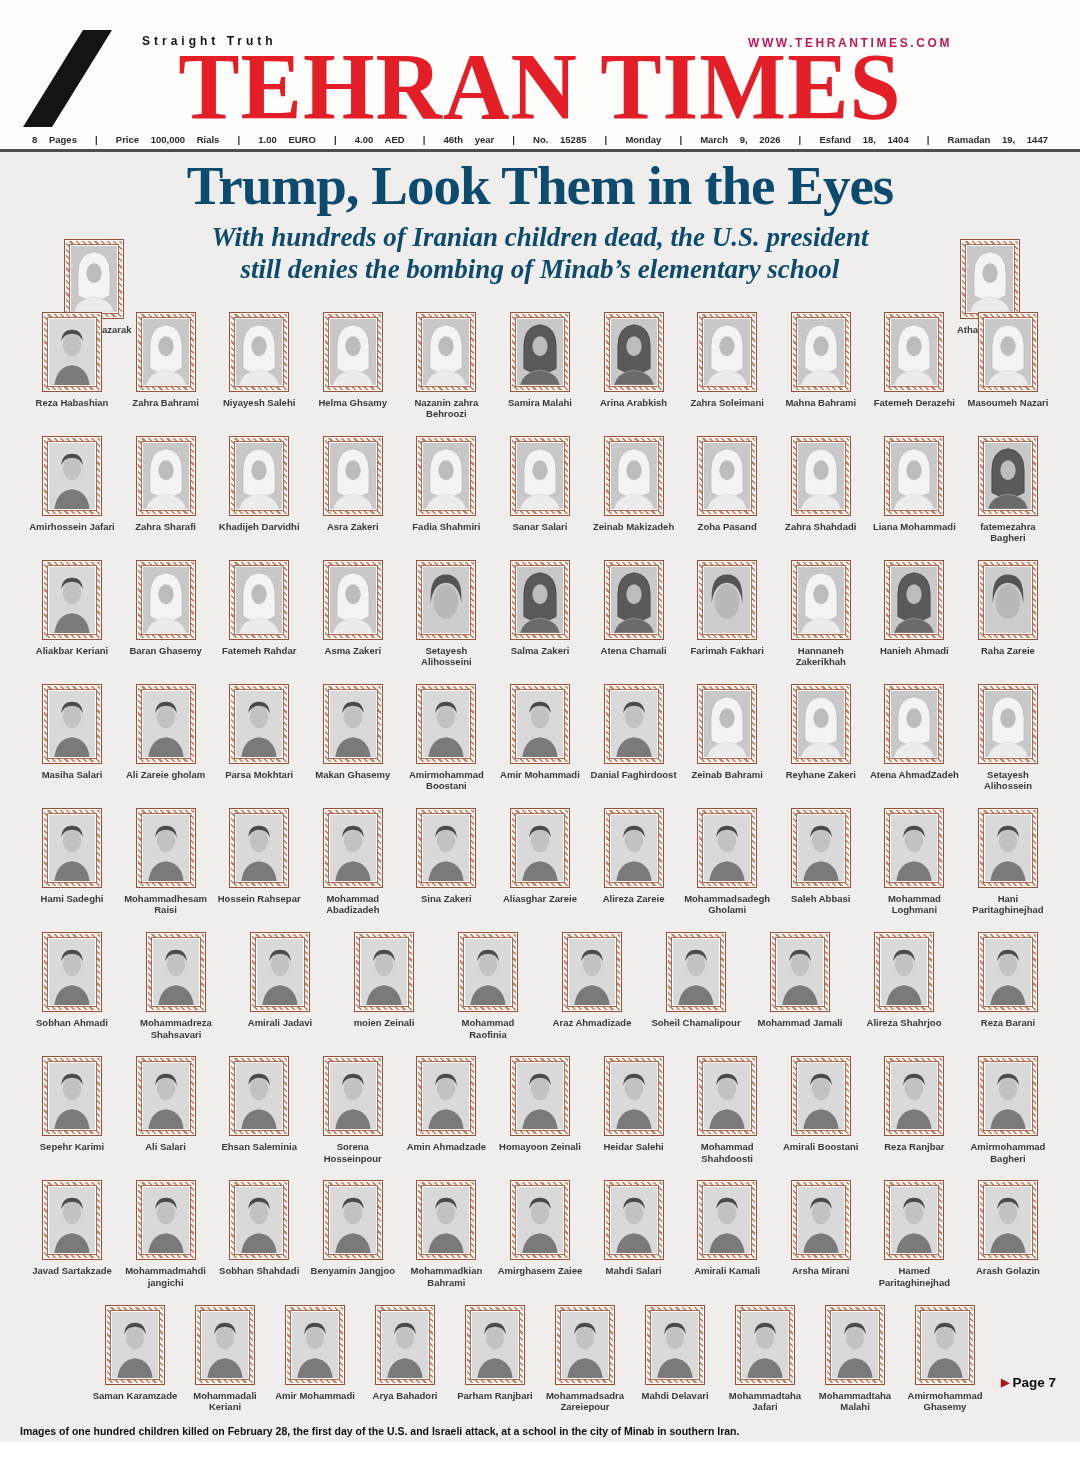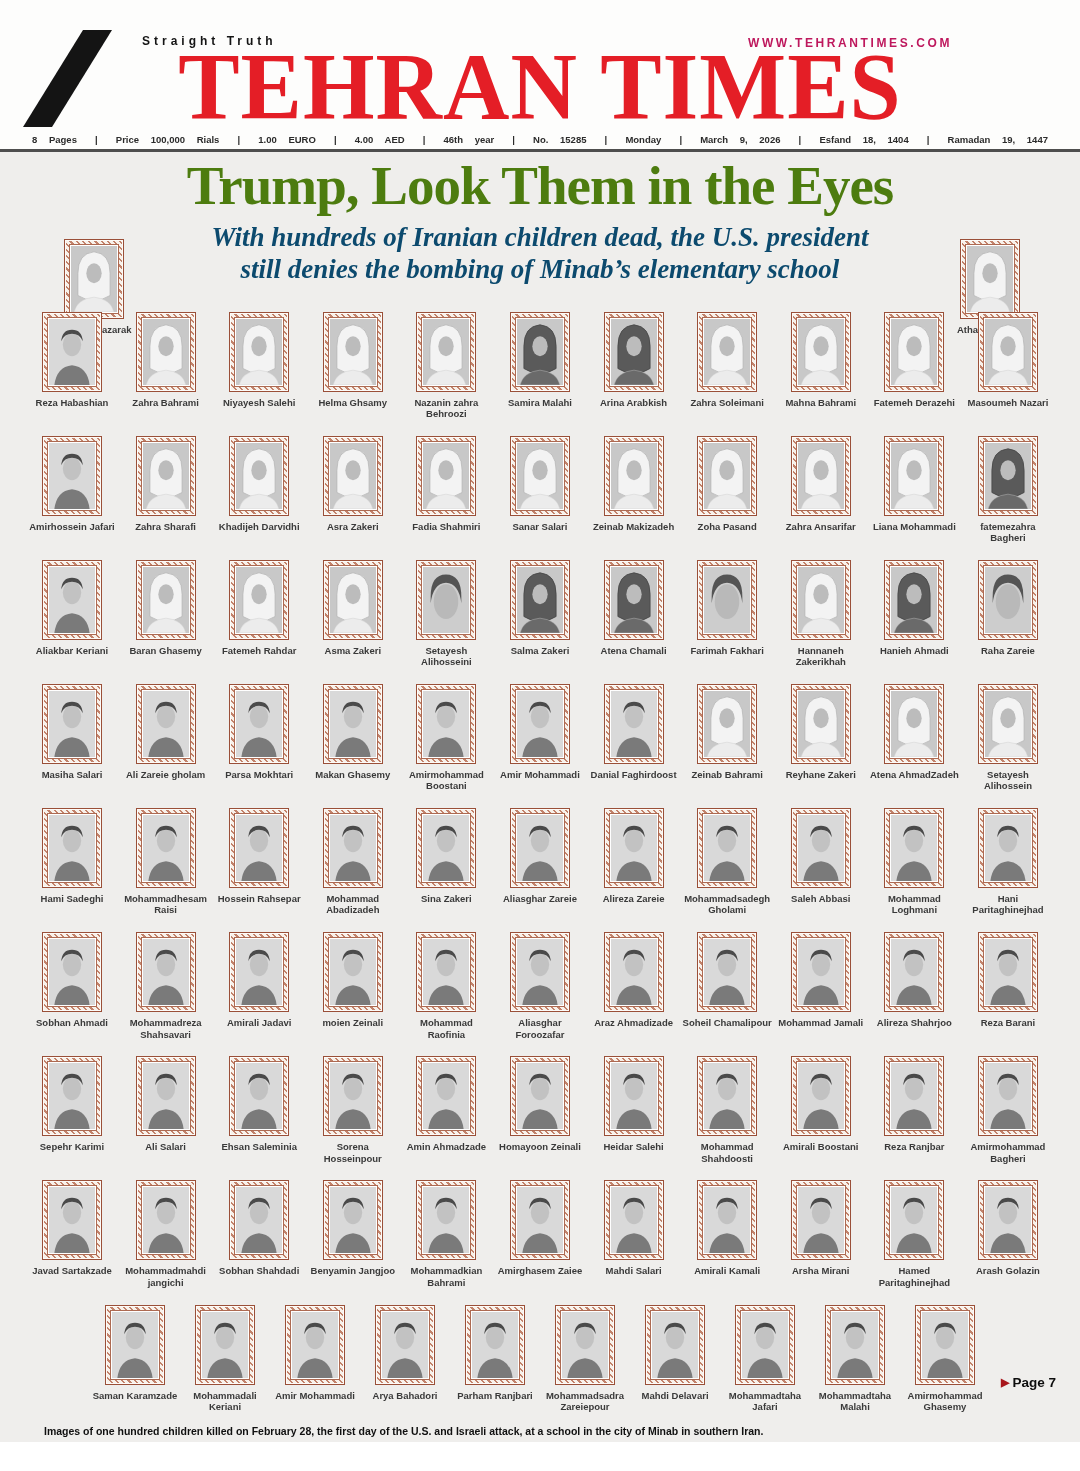--- a/index.html
+++ b/index.html
@@ -13,40 +13,40 @@
   .paper-title { position:absolute; left:0; right:0; top:40px; text-align:center; font-family:"Liberation Serif",serif; font-weight:bold; font-size:92px; line-height:0.98; color:#e41e26; letter-spacing:1px; transform:scaleY(1.04); transform-origin:top center; white-space:nowrap; }
   .info-bar { position:absolute; left:0; right:0; bottom:7px; display:flex; justify-content:space-between; align-items:center; padding:0 32px; font-size:9.5px; font-weight:bold; color:#2b2b2b; }
   .info-seg { white-space:nowrap; word-spacing:9px; }
   .info-sep { color:#2b2b2b; padding:0 2px; }
   .divider { position:absolute; left:0; right:0; bottom:0; height:3px; background:#4e4e4e; }
 
   
   .content { position:absolute; top:152px; left:0; width:1080px; height:1290px; background:#efeeec; }
 
   .headline-block { position:relative; height:158px; padding-top:6px; }
-  .headline { text-align:center; font-family:"Liberation Serif",serif; font-weight:bold; font-size:55px; line-height:1.0; color:#4d7c0f; letter-spacing:-1px; }
+  .headline { text-align:center; font-family:"Liberation Serif",serif; font-weight:bold; font-size:55px; line-height:1.0; color:#0c4a6e; letter-spacing:-1px; }
   .subtitle { margin-top:8px; text-align:center; font-family:"Liberation Serif",serif; font-style:italic; font-weight:bold; font-size:27px; line-height:1.2; color:#0c4a6e; }
 
   .header-photo { position:absolute; top:44px; width:92px; display:flex; flex-direction:column; align-items:center;margin-top:43px; }
   .header-photo.left  { left:48px; }
   .header-photo.right { right:44px; }
 
   
   .rows { position:absolute; top:160px; bottom:30px; left:0; right:0; display:flex; flex-direction:column; justify-content:space-between; padding:0 26px; }
   .photo-row { display:flex; justify-content:space-between; align-items:flex-start; }
   .photo-row.inset { padding:0 64px;justify-content:center; }
 
   .cell { width:92px; display:flex; flex-direction:column; align-items:center; }
   .frame { background:repeating-linear-gradient(45deg,#c2826b 0 1.6px,#f8f1ea 1.6px 4.4px); border:1px solid #9a4f38; padding:4px; box-shadow:0 0 0 1px #fdfbf8 inset; }
   .frame-inner { background:#ffffff; border:1px solid #ad6a52; padding:1px; line-height:0; }
   .frame-inner svg { display:block; }
   .child-name { margin-top:5px; font-size:9.5px; font-weight:bold; color:#3a3a3a; text-align:center; line-height:1.18; max-width:90px; }
 
   
-  .caption { position:absolute; left:44px; bottom:5px; font-size:10.5px; font-weight:bold; color:#101010; }
+  .caption { position:absolute; left:20px; bottom:5px; font-size:10.5px; font-weight:bold; color:#101010; }
   .page-ref { position:absolute; right:24px; bottom:52px; font-size:13.5px; font-weight:bold; color:#0d0d0d; display:flex; align-items:center; gap:3px; }
   .page-arrow { color:#a8161c; font-size:11px; line-height:1; }
 </style>
 </head>
 <body>
 
 <div class="masthead">
   <svg class="ribbon-svg" viewBox="0 0 160 152">
     <polygon points="83,30 112,30 52,127 23,127" fill="#141414"></polygon>
   </svg>
@@ -372,21 +372,21 @@
           <div class="frame">
             <div class="frame-inner">
               <svg viewBox="0 0 60 80" preserveAspectRatio="none" width="46" height="66">
                 <rect width="60" height="80" fill="#c8c8c8"></rect>
                 <path d="M30 7 Q51 9 51 33 L51 60 Q41 66 30 66 Q19 66 9 60 L9 33 Q9 9 30 7 Z" fill="#f3f3f3" stroke="#b5b5b5" stroke-width="1"></path>
                 <ellipse cx="30" cy="33" rx="10" ry="12" fill="#bcbcbc"></ellipse>
                 <path d="M4 80 Q8 64 30 62 Q52 64 56 80 Z" fill="#ececec" stroke="#c9c9c9" stroke-width="0.5"></path>
               </svg>
             </div>
           </div>
-          <div class="child-name">Zahra Ansarifar</div>
+          <div class="child-name">Zahra Shahdadi</div>
         </div>
         <div class="cell">
           <div class="frame">
             <div class="frame-inner">
               <svg viewBox="0 0 60 80" preserveAspectRatio="none" width="46" height="66">
                 <rect width="60" height="80" fill="#c8c8c8"></rect>
                 <path d="M30 7 Q51 9 51 33 L51 60 Q41 66 30 66 Q19 66 9 60 L9 33 Q9 9 30 7 Z" fill="#f3f3f3" stroke="#b5b5b5" stroke-width="1"></path>
                 <ellipse cx="30" cy="33" rx="10" ry="12" fill="#bcbcbc"></ellipse>
                 <path d="M4 80 Q8 64 30 62 Q52 64 56 80 Z" fill="#ececec" stroke="#c9c9c9" stroke-width="0.5"></path>
               </svg>
@@ -898,33 +898,20 @@
             <div class="frame-inner">
               <svg viewBox="0 0 60 80" preserveAspectRatio="none" width="46" height="66">
                 <rect width="60" height="80" fill="#d9d9d9"></rect>
                 <ellipse cx="30" cy="31" rx="12" ry="14" fill="#c2c2c2"></ellipse>
                 <path d="M16 27 Q17 13 30 13 Q43 13 44 27 Q40 18 30 18 Q20 18 16 27 Z" fill="#4a4a4a"></path>
                 <path d="M7 80 Q10 58 30 56 Q50 58 53 80 Z" fill="#7a7a7a"></path>
               </svg>
             </div>
           </div>
           <div class="child-name">Mohammad Raofinia</div>
-        </div>
-        <div class="cell">
-          <div class="frame">
-            <div class="frame-inner">
-              <svg viewBox="0 0 60 80" preserveAspectRatio="none" width="46" height="66">
-                <rect width="60" height="80" fill="#d9d9d9"></rect>
-                <ellipse cx="30" cy="31" rx="12" ry="14" fill="#c2c2c2"></ellipse>
-                <path d="M16 27 Q17 13 30 13 Q43 13 44 27 Q40 18 30 18 Q20 18 16 27 Z" fill="#4a4a4a"></path>
-                <path d="M7 80 Q10 58 30 56 Q50 58 53 80 Z" fill="#7a7a7a"></path>
-              </svg>
-            </div>
-          </div>
-          <div class="child-name">Aliasghar Foroozafar</div>
         </div>
         <div class="cell">
           <div class="frame">
             <div class="frame-inner">
               <svg viewBox="0 0 60 80" preserveAspectRatio="none" width="46" height="66">
                 <rect width="60" height="80" fill="#d9d9d9"></rect>
                 <ellipse cx="30" cy="31" rx="12" ry="14" fill="#c2c2c2"></ellipse>
                 <path d="M16 27 Q17 13 30 13 Q43 13 44 27 Q40 18 30 18 Q20 18 16 27 Z" fill="#4a4a4a"></path>
                 <path d="M7 80 Q10 58 30 56 Q50 58 53 80 Z" fill="#7a7a7a"></path>
               </svg>

